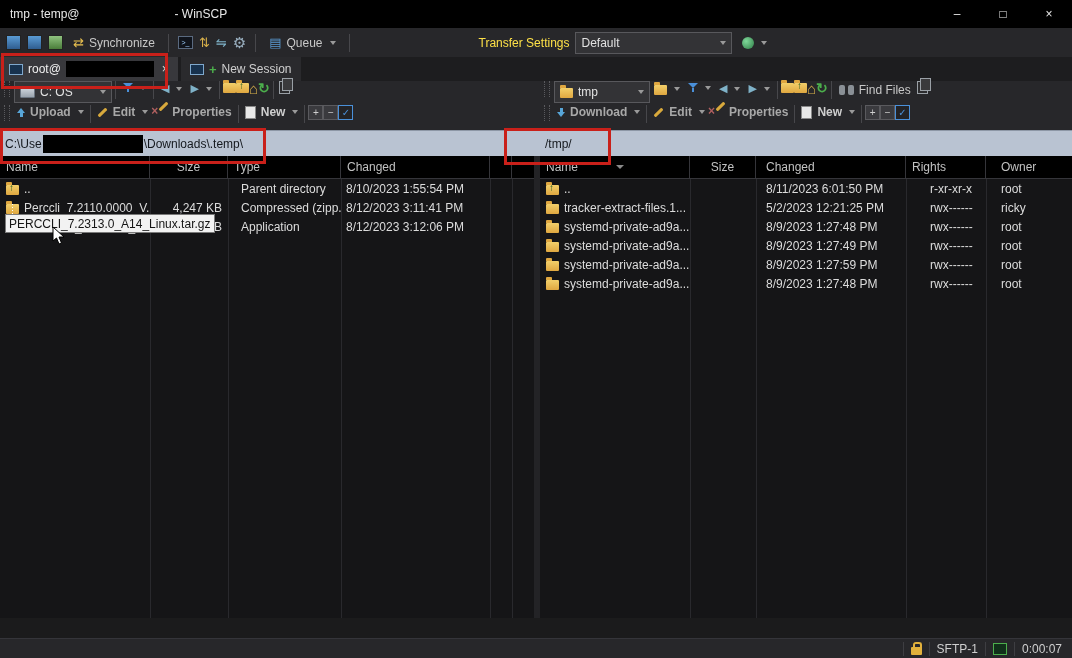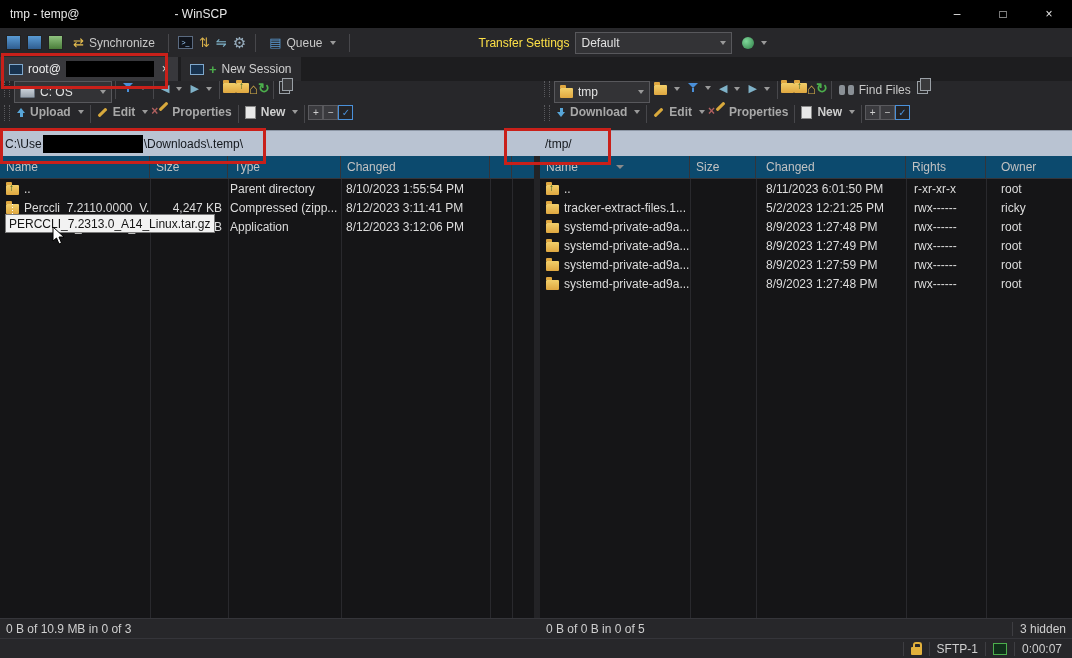--- a/index.html
+++ b/index.html
@@ -73,29 +73,29 @@
   .cmd .lbl{color:#a8a8a8;font-weight:bold;}
 
   
   .pathbar{position:absolute;top:130px;height:26px;background:#b9c3d2;color:#14181d;display:flex;align-items:center;padding:0 5px;border-top:1px solid #8d97a6;border-bottom:1px solid #8d97a6;white-space:nowrap;}
   .path-redact{display:inline-block;width:100px;height:18px;background:#000;margin:0 1px;vertical-align:middle;}
 
   
   .panel{position:absolute;top:156px;height:462px;background:#151517;overflow:hidden;}
   .main-divider{left:534px;top:156px;width:6px;height:462px;background:#232326;}
   .vline{position:absolute;top:0;bottom:0;width:1px;background:#29292d;z-index:0;}
-  .hdr{position:relative;height:22px;background:#0c4a6e;border-bottom:1px solid #35353a;display:flex;align-items:stretch;color:#c2c2c2;z-index:2;}
+  .hdr{position:relative;height:22px;background:#000000;border-bottom:1px solid #35353a;display:flex;align-items:stretch;color:#c2c2c2;z-index:2;}
   .h{display:flex;align-items:center;border-right:1px solid #35353a;padding:0 6px;box-sizing:border-box;white-space:nowrap;overflow:hidden;}
-  .h.right{justify-content:flex-start;}
+  .h.right{justify-content:center;}
   .sortmark{width:0;height:0;border-left:4px solid transparent;border-right:4px solid transparent;border-top:4px solid #8a8a8a;margin-left:38px;}
   .frow{position:relative;height:19px;display:flex;align-items:center;z-index:1;color:#dcdcdc;}
   .cell{white-space:nowrap;overflow:hidden;box-sizing:border-box;flex:none;}
   .namecell{display:flex;align-items:center;gap:5px;padding-left:6px;}
-  .l-name{width:150px;} .l-size{width:78px;text-align:right;padding-right:6px;} .l-type{width:113px;padding-left:2px;} .l-chg{width:149px;padding-left:5px;}
-  .r-name{width:150px;} .r-size{width:66px;text-align:right;padding-right:6px;} .r-chg{width:150px;padding-left:10px;} .r-rights{width:80px;padding-left:8px;} .r-owner{flex:1;padding-left:15px;}
+  .l-name{width:150px;} .l-size{width:78px;text-align:right;padding-right:6px;} .l-type{width:113px;padding-left:13px;} .l-chg{width:149px;padding-left:5px;}
+  .r-name{width:150px;} .r-size{width:66px;text-align:right;padding-right:6px;} .r-chg{width:150px;padding-left:10px;} .r-rights{width:80px;padding-left:24px;} .r-owner{flex:1;padding-left:15px;}
   .renamebox{position:absolute;left:5px;top:58px;width:210px;height:19px;background:#f2f2f2;border:1px solid #7a7a7a;color:#141414;font-family:"Liberation Sans",sans-serif;font-size:12px;padding:0 3px;z-index:3;box-sizing:border-box;}
 
   
   .pstatus{left:0;top:618px;width:1072px;height:20px;background:#27272a;border-top:1px solid #35353a;}
   .ps{position:absolute;top:0;height:20px;display:flex;align-items:center;color:#cfcfcf;padding:0 6px;box-sizing:border-box;}
   .statusbar{left:0;top:638px;width:1072px;height:20px;background:#27272a;border-top:1px solid #35353a;display:flex;align-items:center;color:#cfcfcf;}
   .sb-sep{width:1px;height:14px;background:#3e3e42;margin:0 7px;flex:none;}
 
   
   .redbox{position:absolute;border:3px solid #c9201a;z-index:10;pointer-events:none;background:transparent;}
@@ -458,30 +458,20 @@
           <span class="ficon"></span>
           <span>systemd-private-ad9a...</span>
         </div>
       <div class="cell r-size"></div>
       <div class="cell r-chg">8/9/2023 1:27:48 PM</div>
       <div class="cell r-rights">rwx------</div>
       <div class="cell r-owner" style="flex:1">root</div>
     </div>
   </div>
 
-  <div class="abs pstatus">
-    <div class="ps" style="left:0;width:534px">
-      <span>0 B of 10.9 MB in 0 of 3</span>
-    </div>
-    <div class="ps" style="left:540px;width:532px">
-      <span>0 B of 0 B in 0 of 5</span>
-      <span style="margin-left:auto" class="sb-sep"></span>
-      <span>3 hidden</span>
-    </div>
-  </div>
 
   <div class="abs statusbar">
     <div style="flex:1"></div>
     <div class="sb-sep"></div>
     <span class="lock"></span>
     <div class="sb-sep"></div>
     <span>SFTP-1</span>
     <div class="sb-sep"></div>
     <span class="term"></span>
     <div class="sb-sep"></div>

